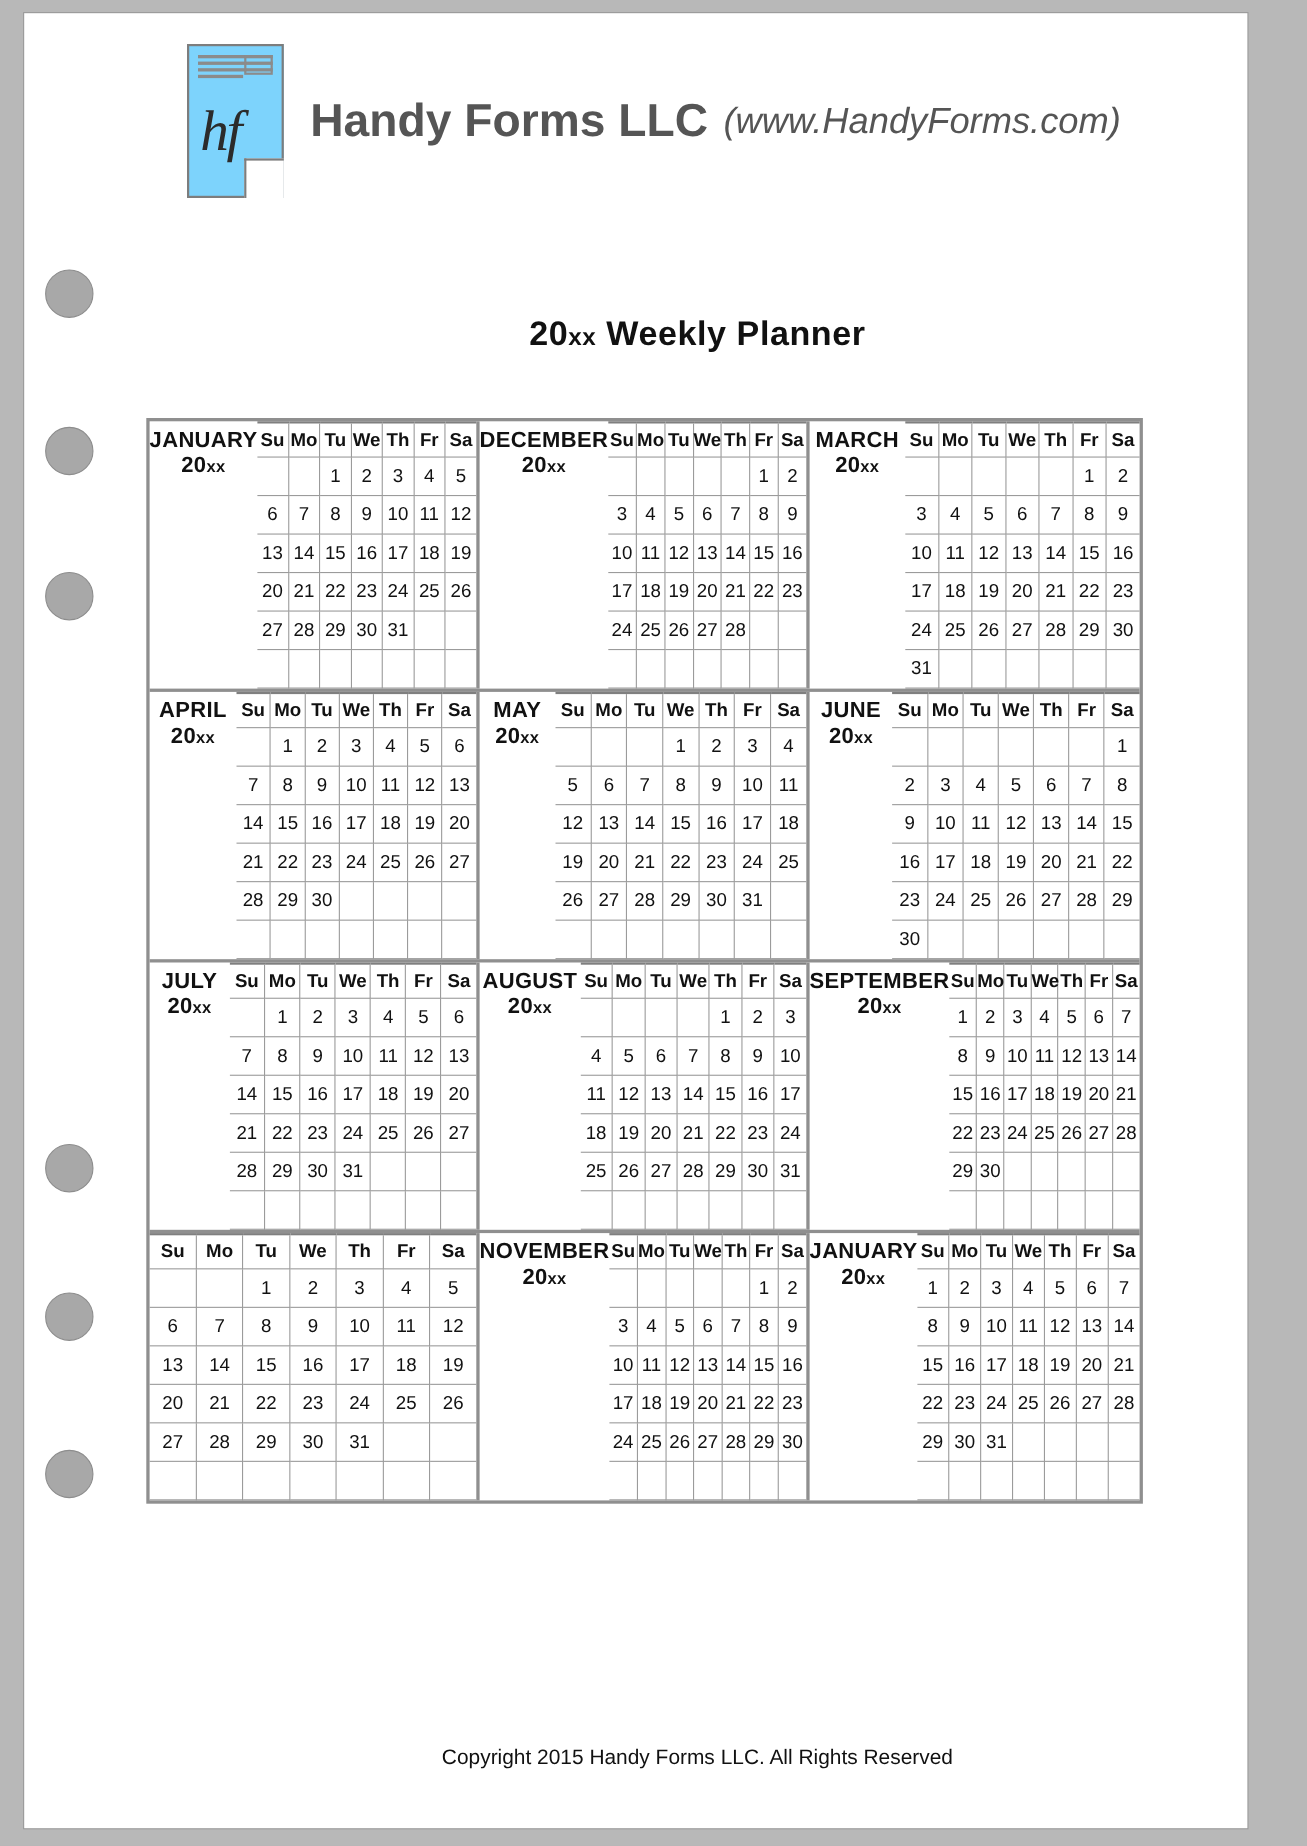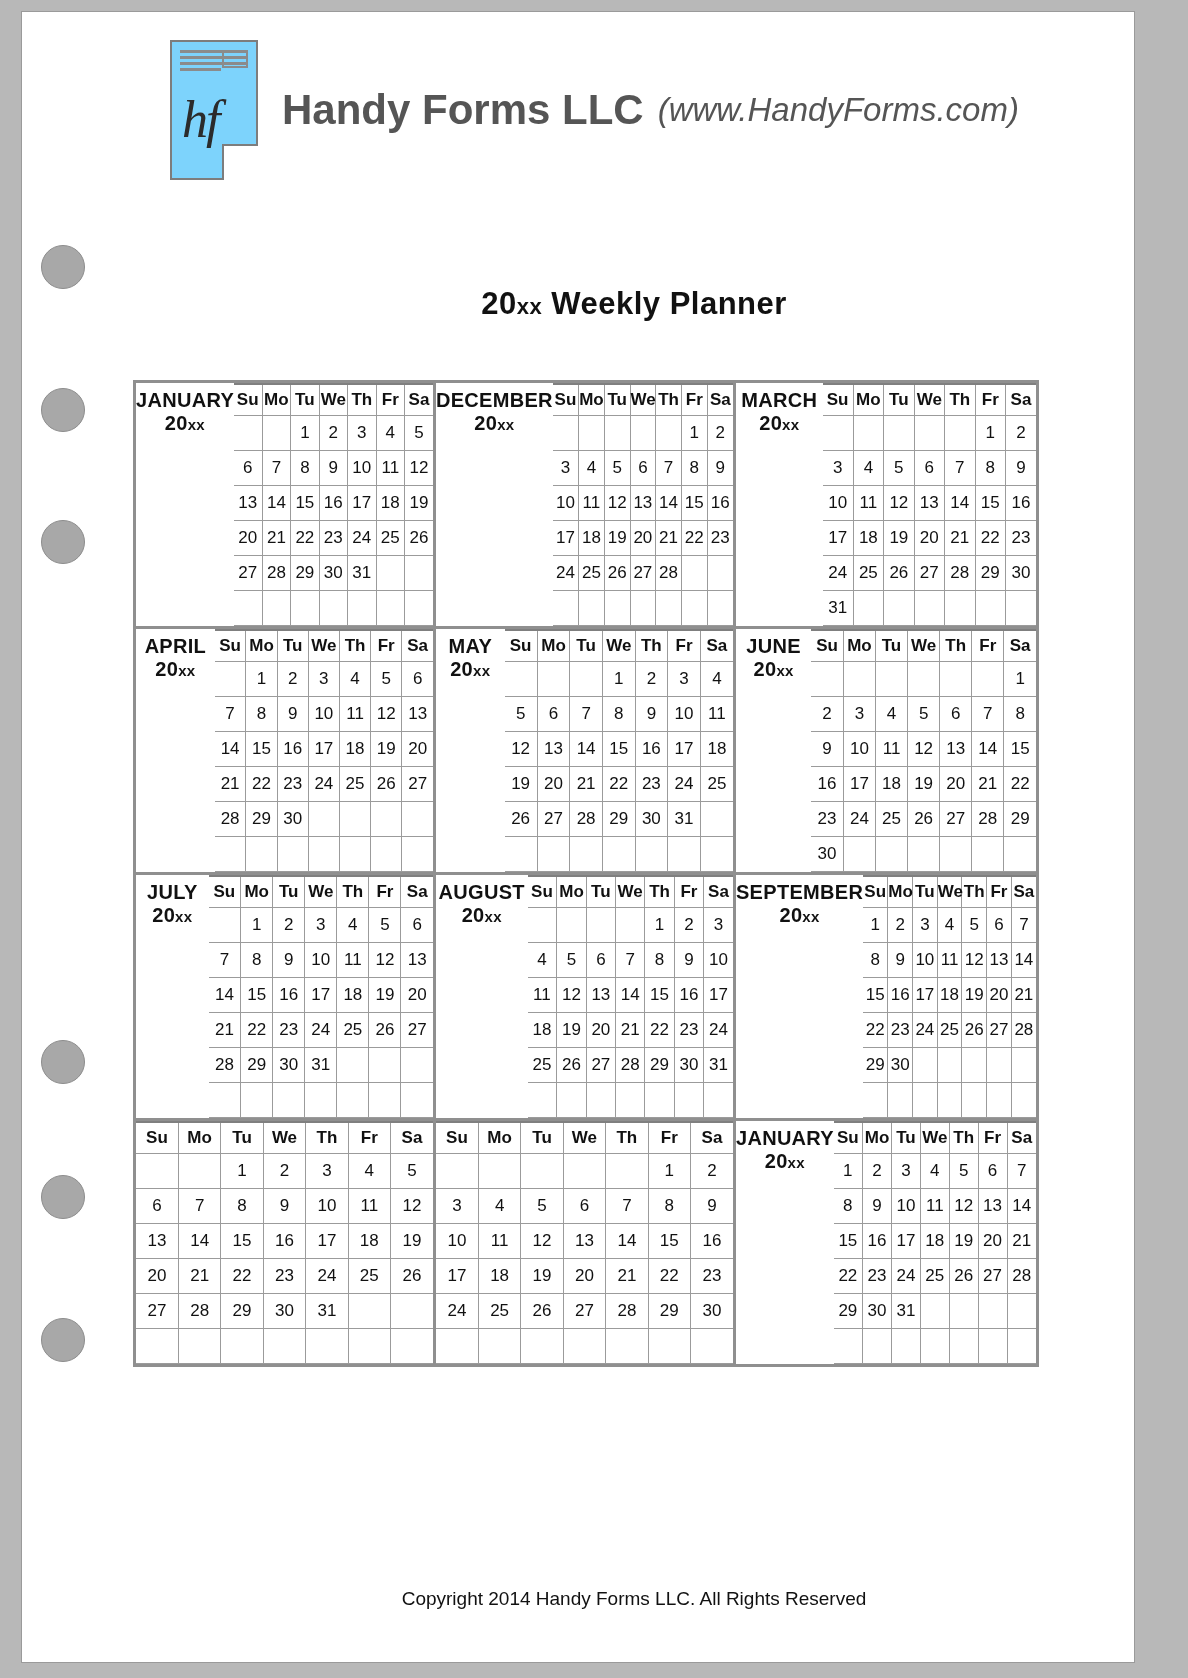--- a/index.html
+++ b/index.html
@@ -943,20 +943,21 @@
               <td></td>
               <td></td>
               <td></td>
               <td></td>
               <td></td>
             </tr>
           </tbody>
         </table>
       </div>
       <div class="month">
+        <div class="month-title"><span>NOVEMBER </span><span>20</span><span class="yr-sub">xx</span></div>
         <table class="cal">
           <thead>
             <tr>
               <th>Su</th>
               <th>Mo</th>
               <th>Tu</th>
               <th>We</th>
               <th>Th</th>
               <th>Fr</th>
               <th>Sa</th>
@@ -1088,13 +1089,13 @@
               <td></td>
               <td></td>
               <td></td>
             </tr>
           </tbody>
         </table>
       </div>
     </div>
   </div>
 
-<div class="copyright">Copyright 2014 Handy Forms LLC. All Rights Reserved</div>
+<div class="copyright">Copyright 2015 Handy Forms LLC. All Rights Reserved</div>
 
 </body></html>

